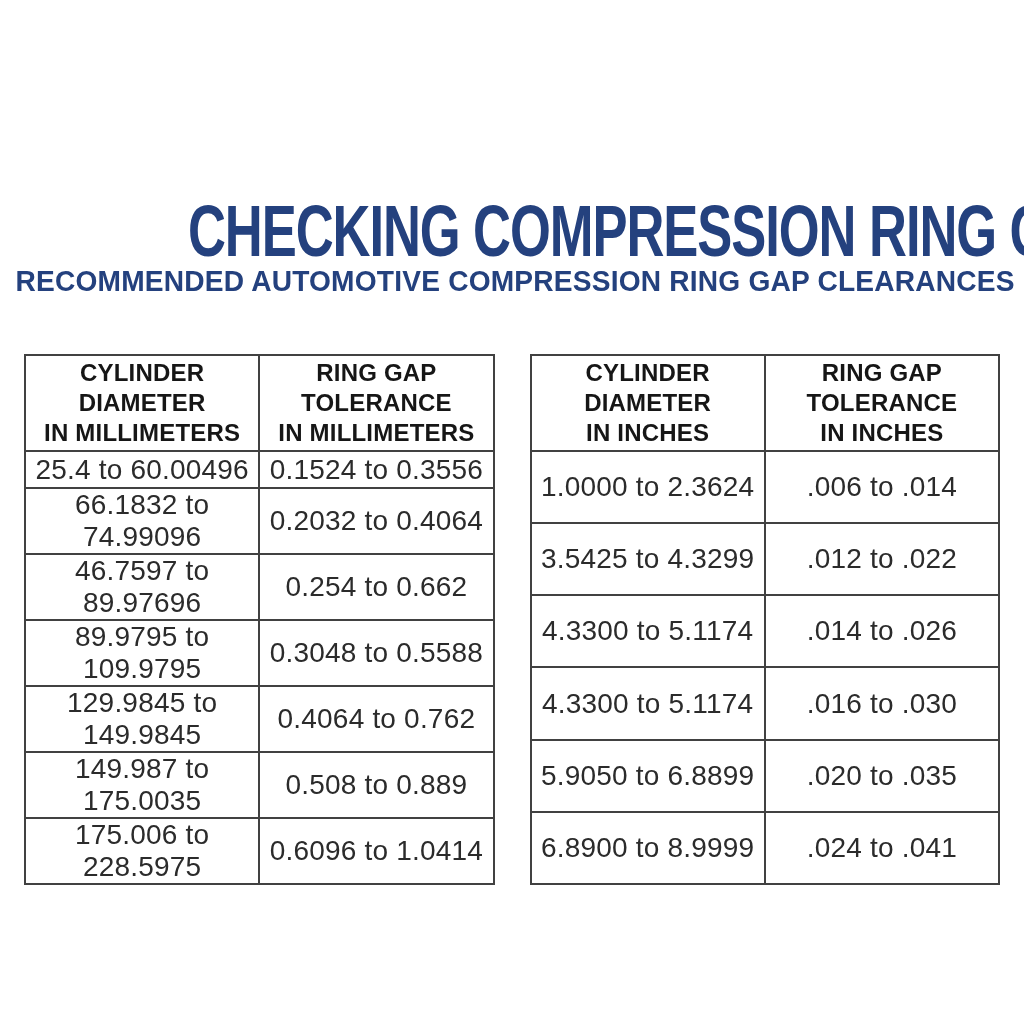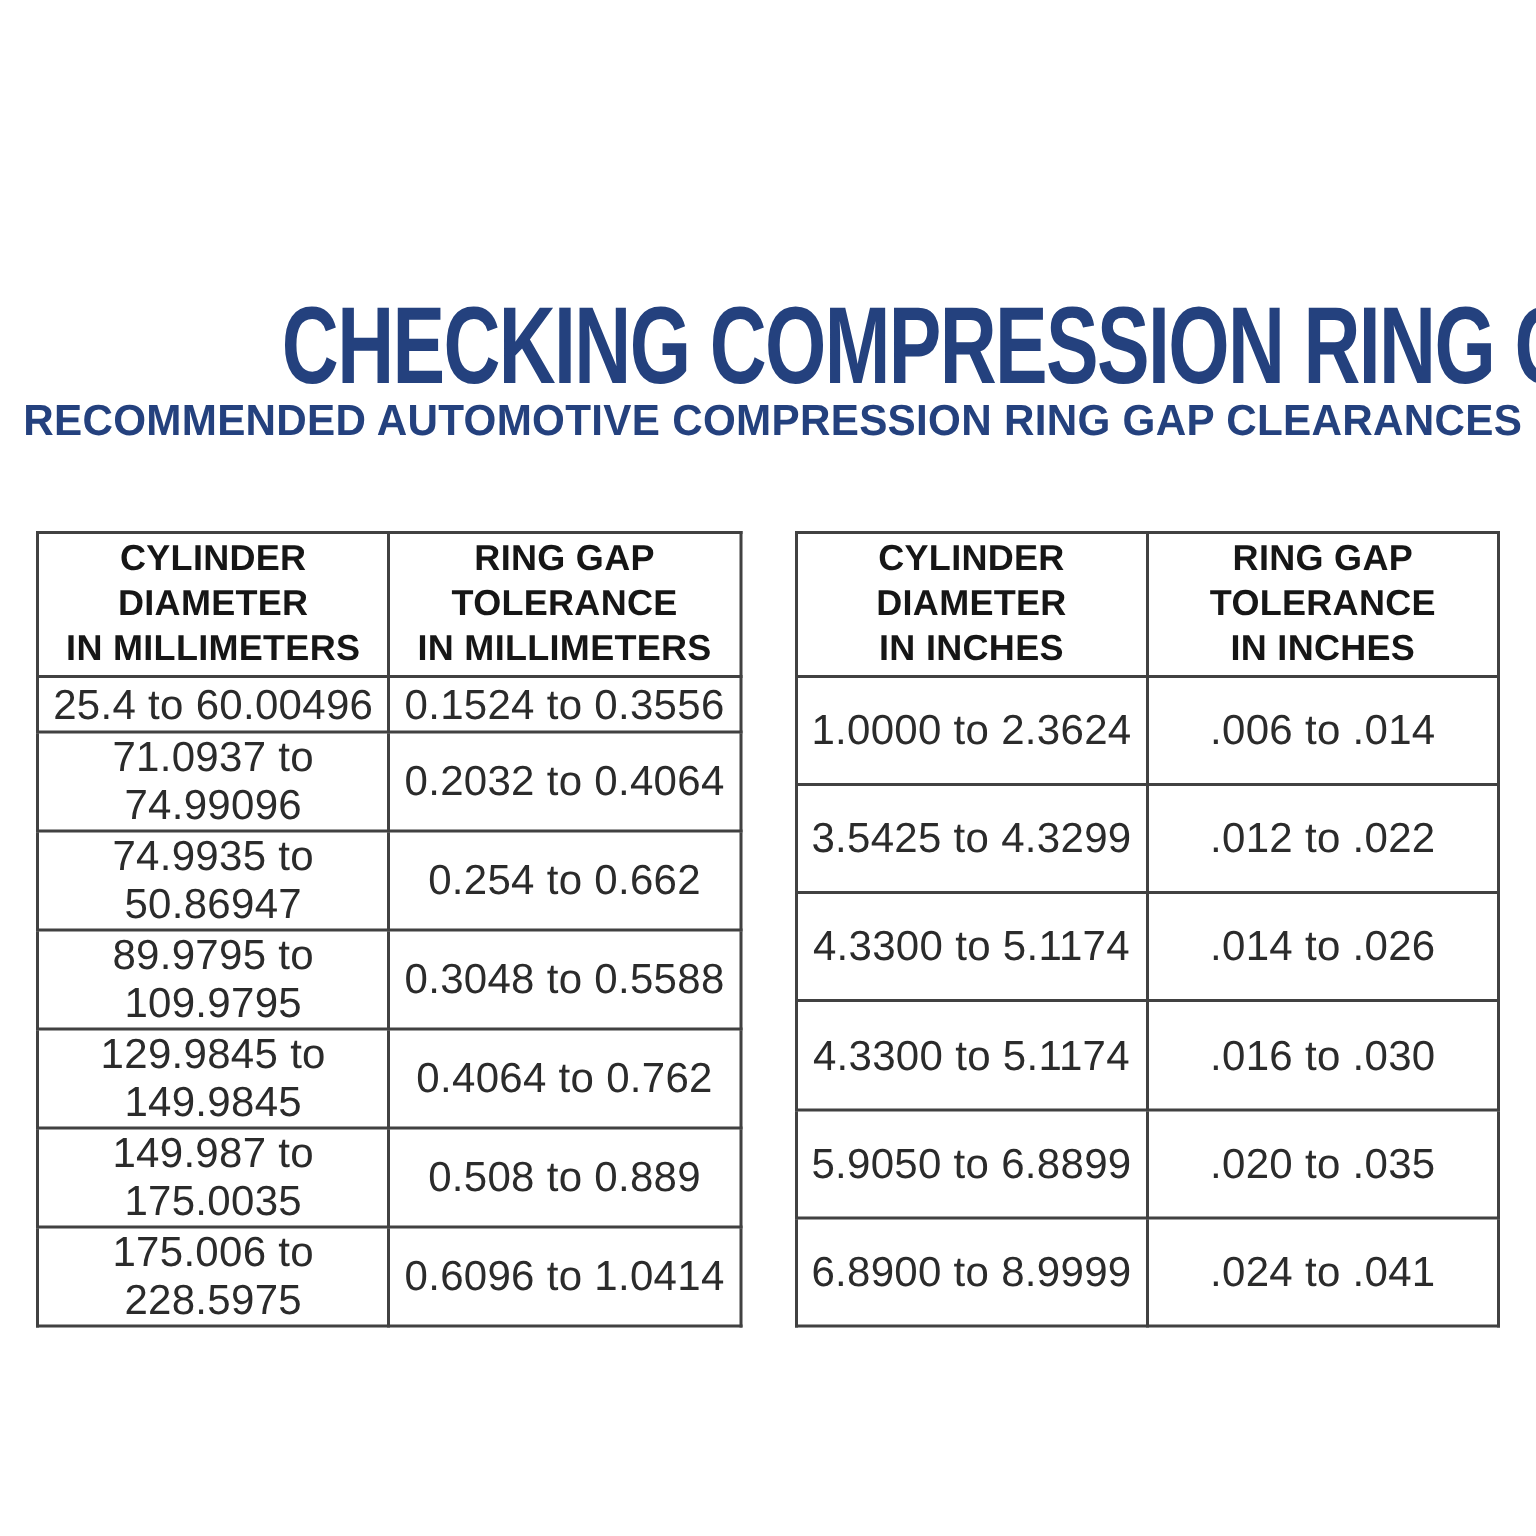--- a/index.html
+++ b/index.html
@@ -105,25 +105,25 @@
             <div>IN MILLIMETERS</div>
           </th>
         </tr>
       </thead>
       <tbody>
         <tr>
           <td>25.4 to 60.00496</td>
           <td>0.1524 to 0.3556</td>
         </tr>
         <tr>
-          <td>71.0937 to 74.99096</td>
+          <td>66.1832 to 74.99096</td>
           <td>0.2032 to 0.4064</td>
         </tr>
         <tr>
-          <td>74.9935 to 50.86947</td>
+          <td>46.7597 to 89.97696</td>
           <td>0.254 to 0.662</td>
         </tr>
         <tr>
           <td>89.9795 to 109.9795</td>
           <td>0.3048 to 0.5588</td>
         </tr>
         <tr>
           <td>129.9845 to 149.9845</td>
           <td>0.4064 to 0.762</td>
         </tr>

